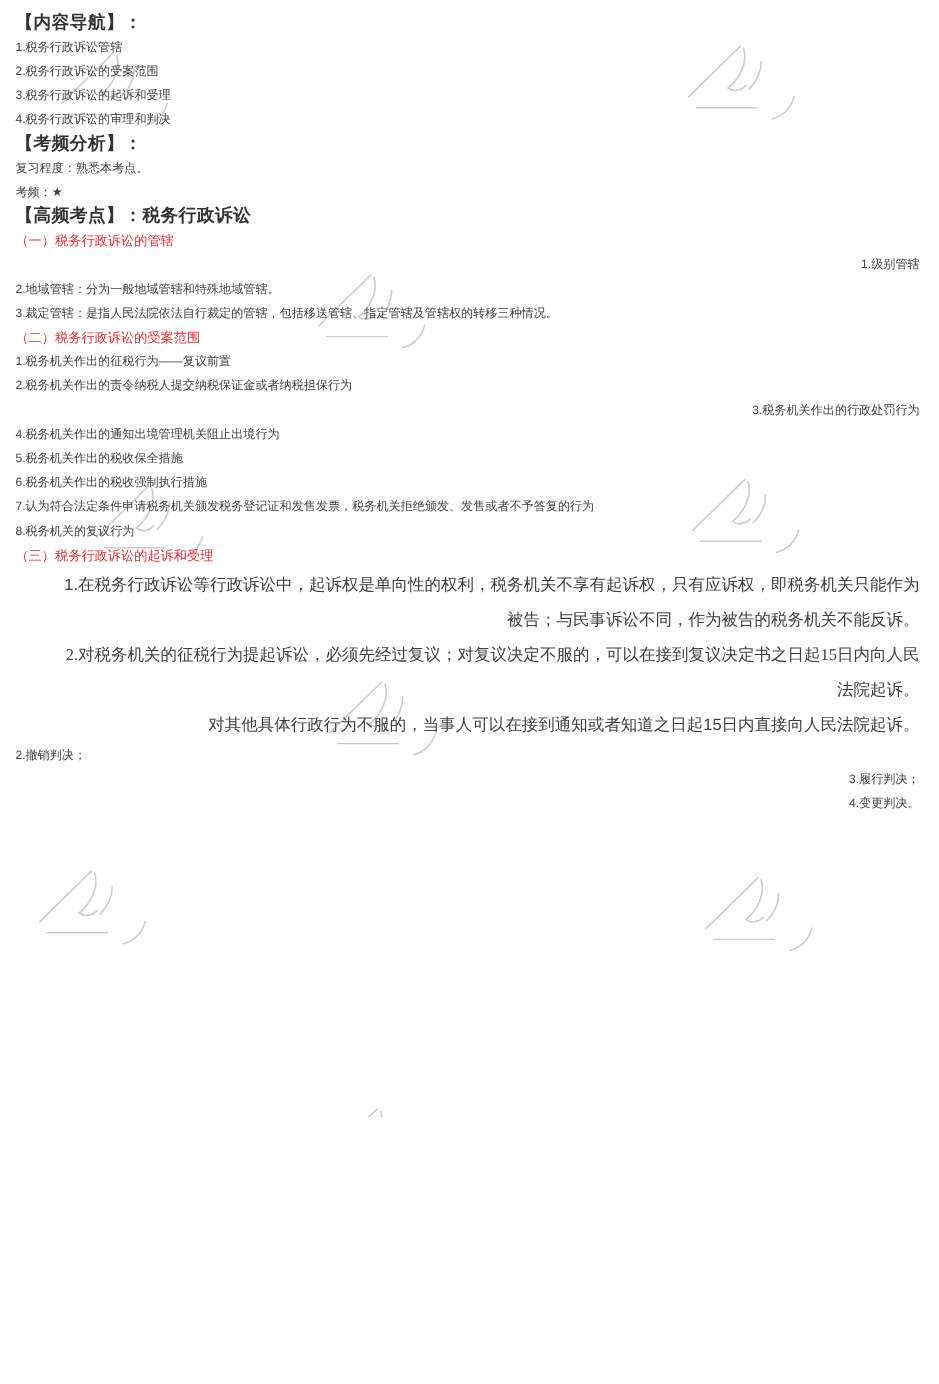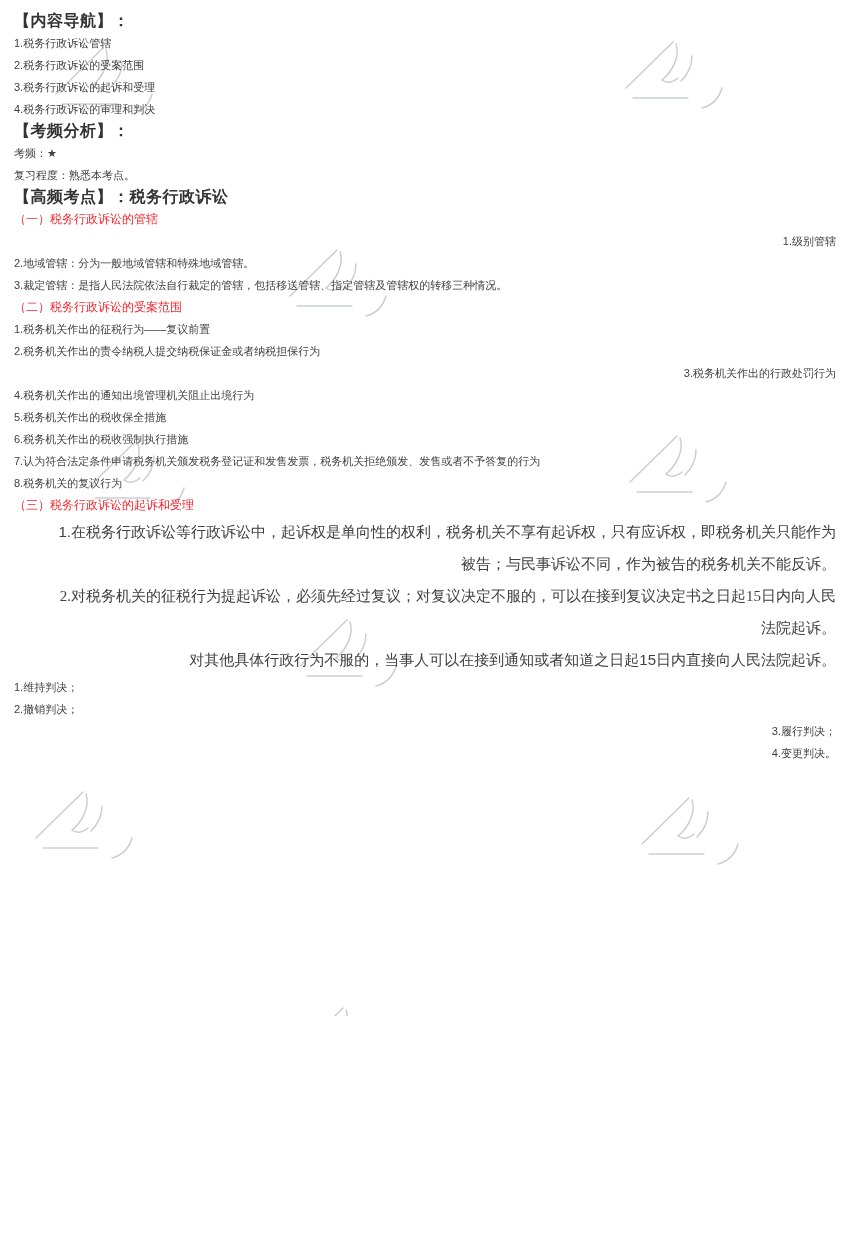--- a/index.html
+++ b/index.html
@@ -109,22 +109,22 @@
     </div>
 
   <div class="content">
     <p class="bh mt0">【内容导航】：</p>
     <p class="it mt25">1.税务行政诉讼管辖</p>
     <p class="it mt25">2.税务行政诉讼的受案范围</p>
     <p class="it mt25">3.税务行政诉讼的起诉和受理</p>
     <p class="it mt25">4.税务行政诉讼的审理和判决</p>
 
     <p class="bh mt27">【考频分析】：</p>
+    <p class="it mt25">复习程度：熟悉本考点。</p>
     <p class="it mt25">考频：★</p>
-    <p class="it mt25">复习程度：熟悉本考点。</p>
 
     <p class="bh mt25">【高频考点】：税务行政诉讼</p>
 
     <p class="rh mt28">（一）税务行政诉讼的管辖</p>
     <p class="it mt8">1.级别管辖</p>
     <p class="it mt11">2.地域管辖：分为一般地域管辖和特殊地域管辖。</p>
     <p class="it mt10">3.裁定管辖：是指人民法院依法自行裁定的管辖，包括移送管辖、指定管辖及管辖权的转移三种情况。</p>
 
     <p class="rh mt28">（二）税务行政诉讼的受案范围</p>
     <p class="it mt10">1.税务机关作出的征税行为——复议前置</p>
@@ -136,18 +136,17 @@
     <p class="it mt9">7.认为符合法定条件申请税务机关颁发税务登记证和发售发票，税务机关拒绝颁发、发售或者不予答复的行为</p>
     <p class="it mt9">8.税务机关的复议行为</p>
 
     <p class="rh mt30">（三）税务行政诉讼的起诉和受理</p>
     <p class="pl mt20">1.在税务行政诉讼等行政诉讼中，起诉权是单向性的权利，税务机关不享有起诉权，只有应诉权，即税务机关只能作为</p>
     <p class="pl mt0">被告；与民事诉讼不同，作为被告的税务机关不能反诉。</p>
     <p class="pl mt3">2.对税务机关的征税行为提起诉讼，必须先经过复议；对复议决定不服的，可以在接到复议决定书之日起15日内向人民</p>
     <p class="pl mt0">法院起诉。</p>
     <p class="pl mt0">对其他具体行政行为不服的，当事人可以在接到通知或者知道之日起15日内直接向人民法院起诉。</p>
 
-    <p class="it mt9">1.维持判决；</p>
     <p class="it mt9">2.撤销判决；</p>
     <p class="it mt8">3.履行判决；</p>
     <p class="it mt8">4.变更判决。</p>
   </div>
 </div>
 
 </body></html>

